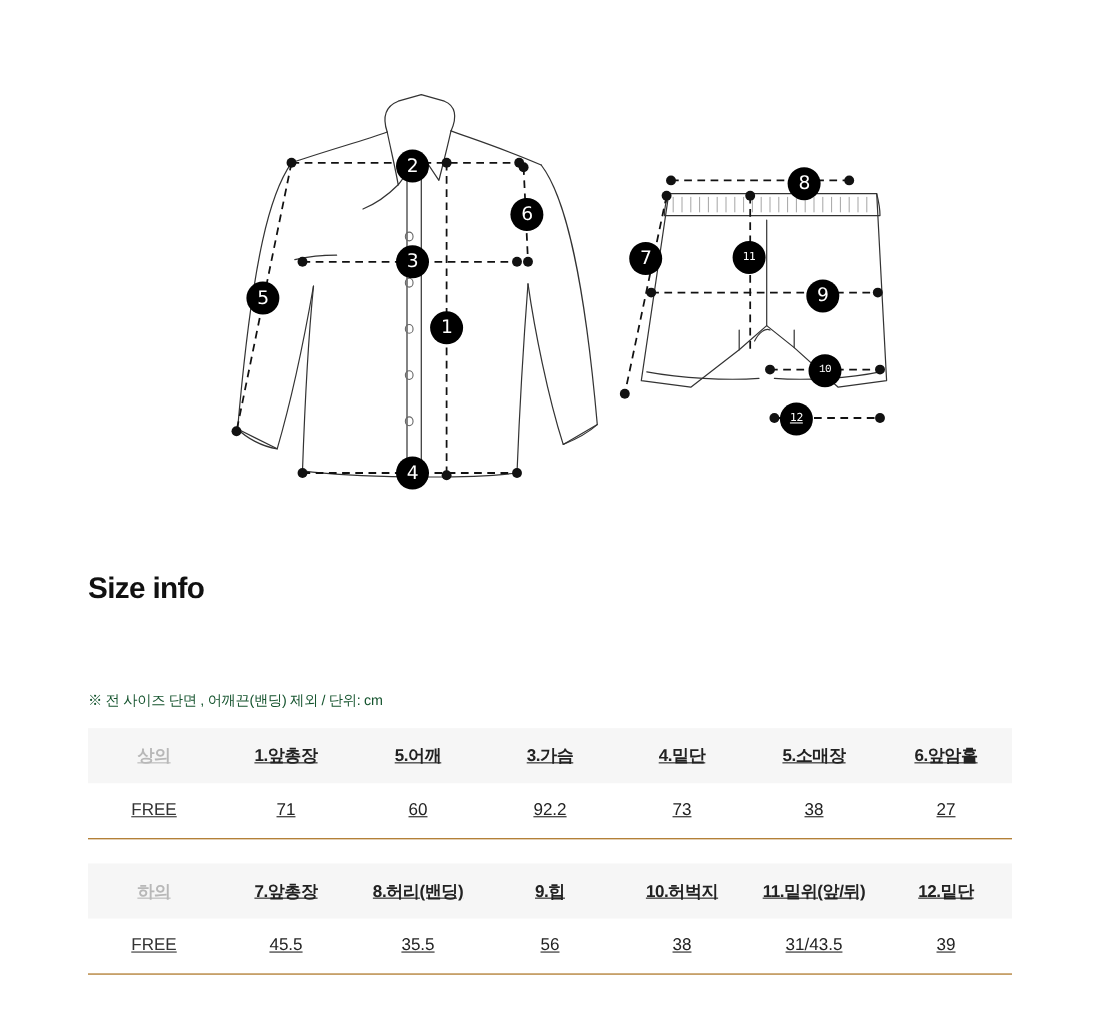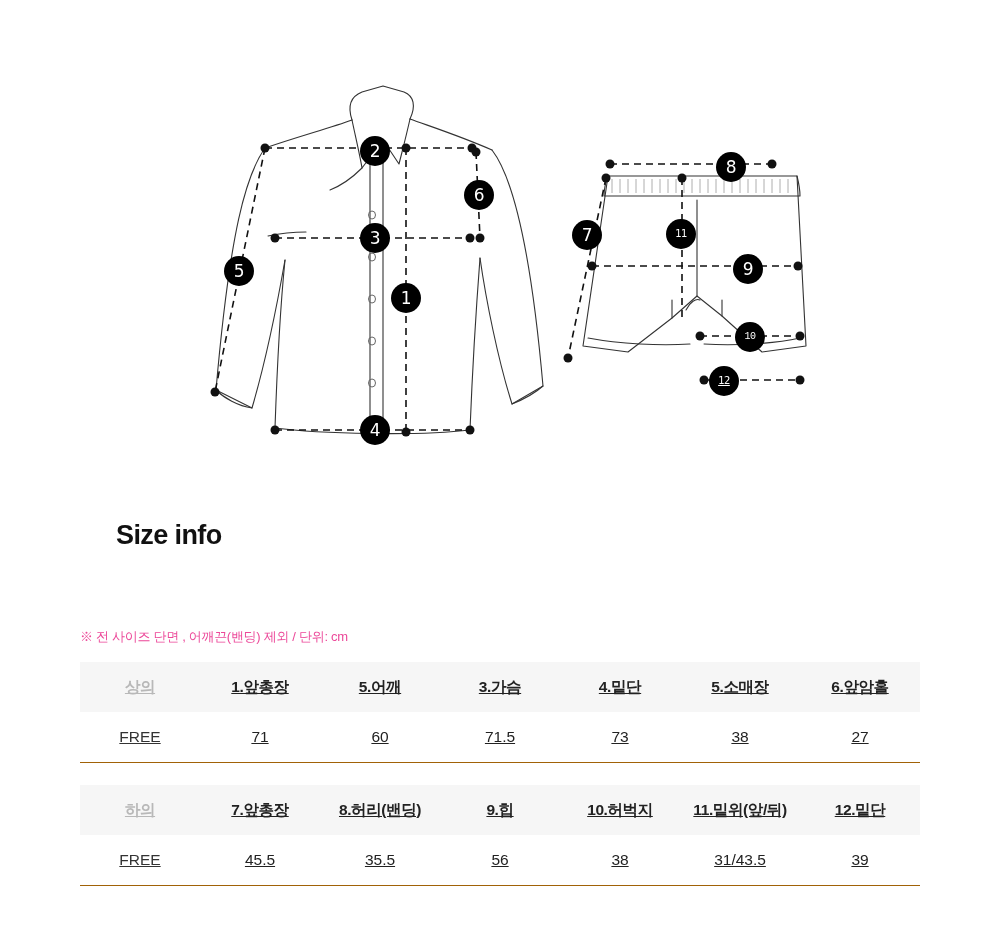--- a/index.html
+++ b/index.html
@@ -53,28 +53,27 @@
 
   
   .size-title {
     position: absolute;
     left: 80px;
     top: 520px;
     font-size: 27px;
     font-weight: bold;
     letter-spacing: -0.6px;
     color: #111111;
-    margin-left: 36px;
   }
   .note {
     position: absolute;
     left: 80px;
     top: 628px;
     font-size: 13px;
-    color: #ec4899;
+    color: #14532d;
     letter-spacing: -0.3px;
   }
 
   .tables {
     position: absolute;
     left: 80px;
     top: 662px;
     width: 840px;
   }
   table.size-table {
@@ -281,21 +280,21 @@
           <th>4.밑단</th>
           <th>5.소매장</th>
           <th>6.앞암홀</th>
         </tr>
       </thead>
       <tbody>
         <tr>
           <td class="cat">FREE</td>
           <td>71</td>
           <td>60</td>
-          <td>71.5</td>
+          <td>92.2</td>
           <td>73</td>
           <td>38</td>
           <td>27</td>
         </tr>
       </tbody>
     </table>
 
     <div class="table-gap"></div>
 
     <table class="size-table">

